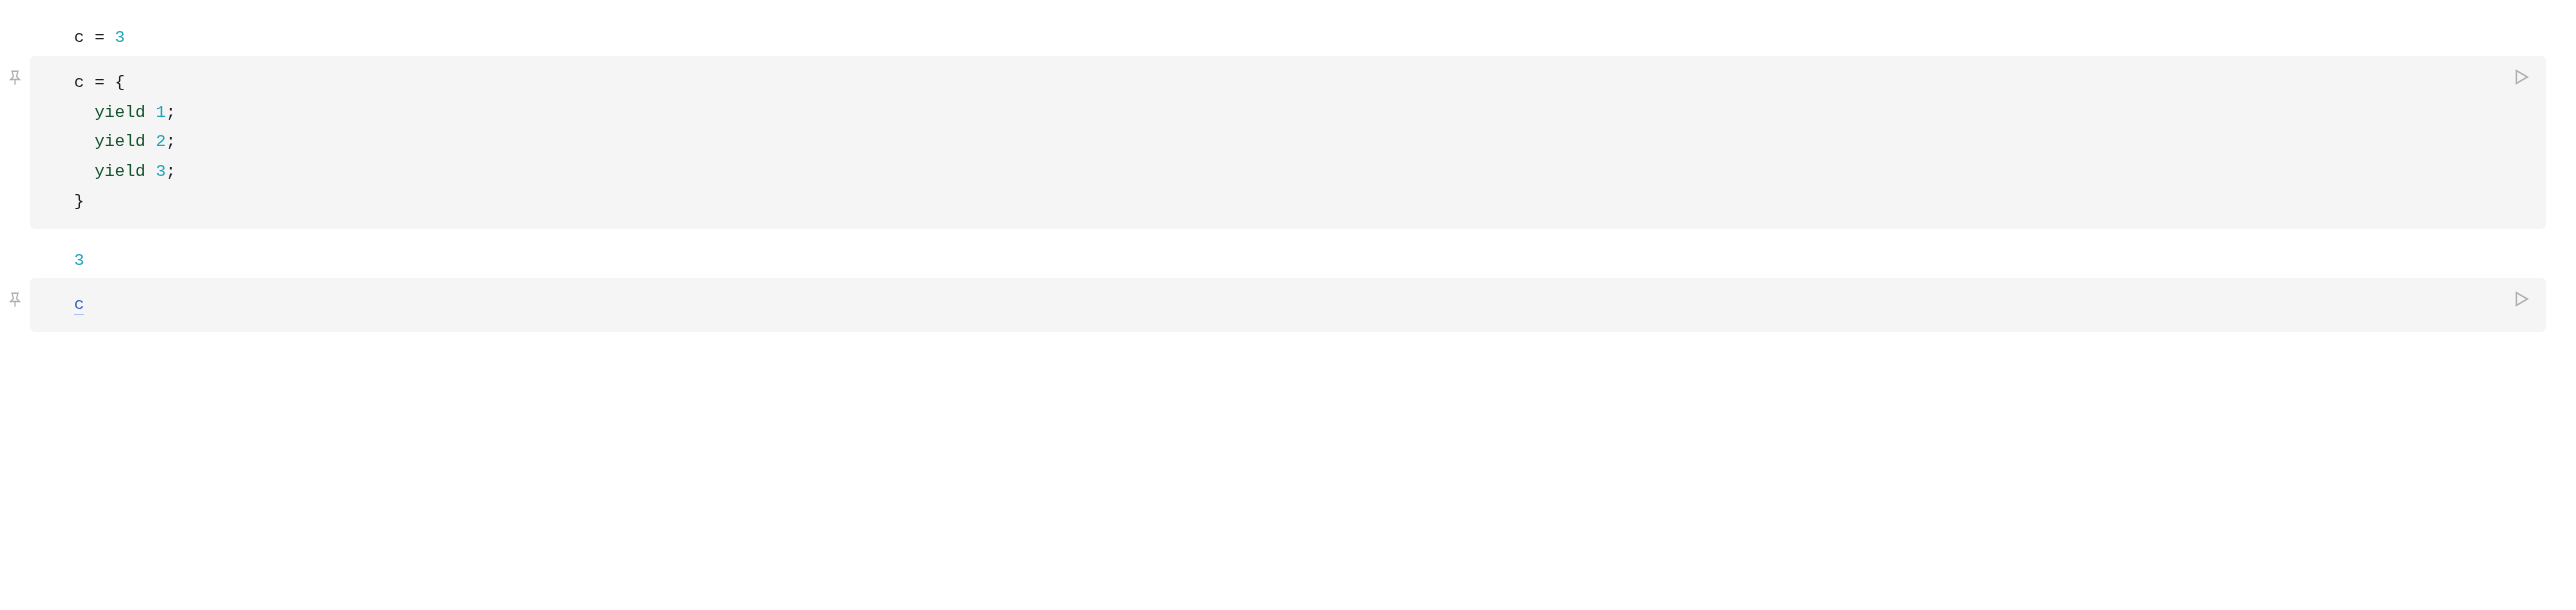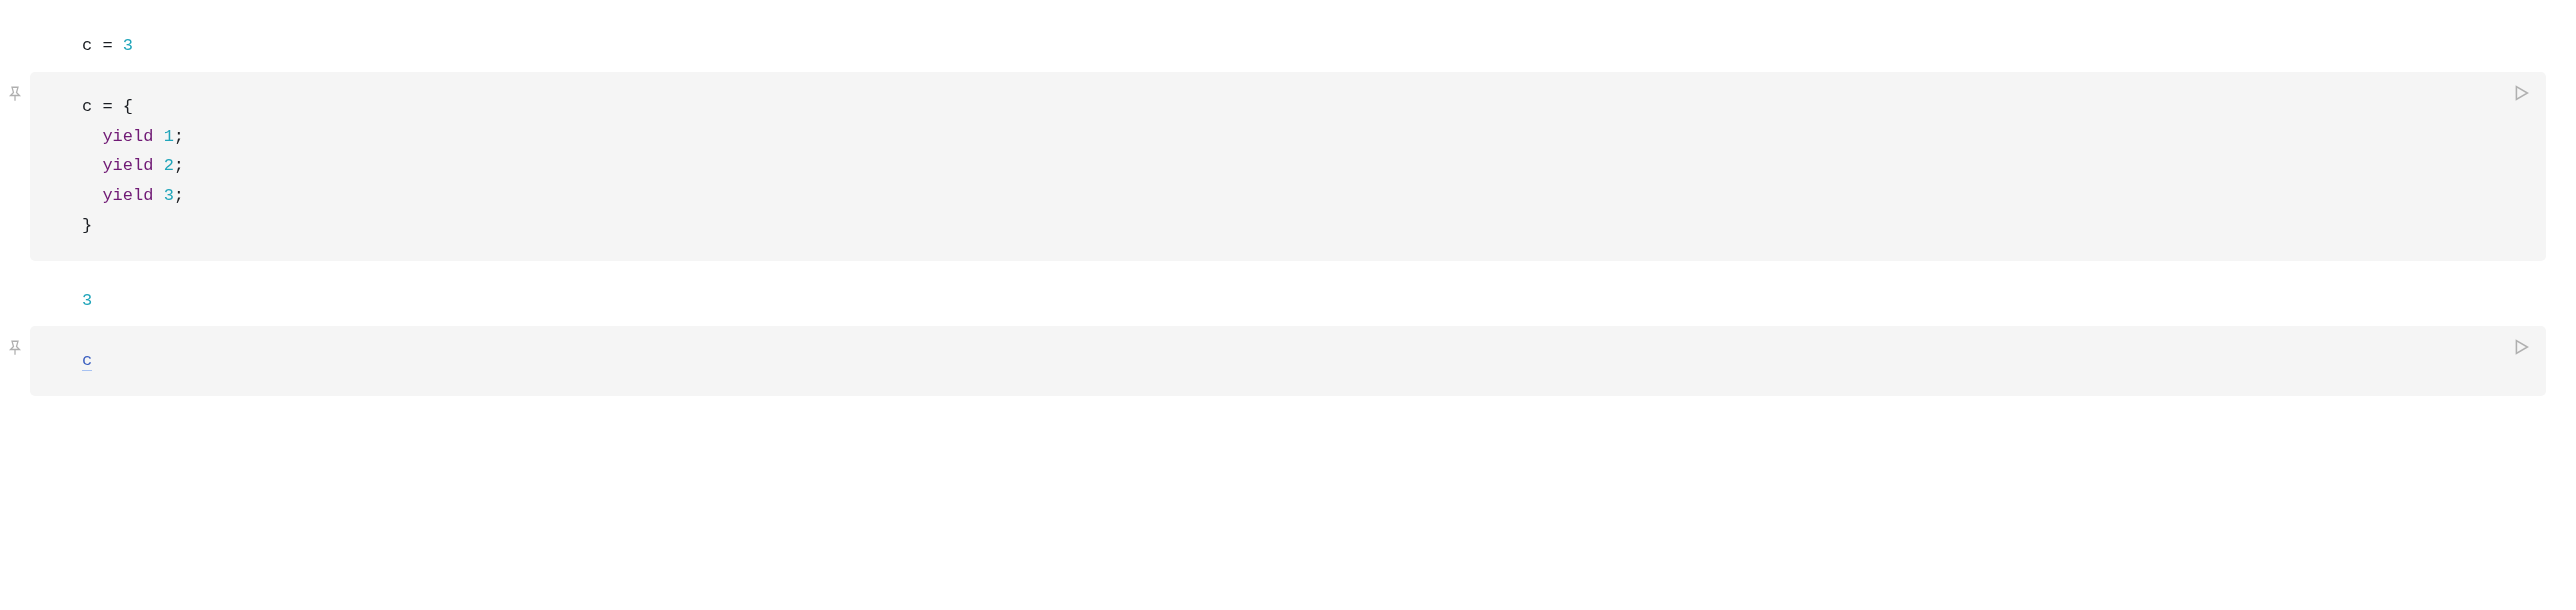--- a/index.html
+++ b/index.html
@@ -53,26 +53,26 @@
     .cell-run svg {
       width: 22px;
       height: 22px;
       stroke: #b0b0b0;
       stroke-width: 1.7;
       fill: none;
     }
     .tok-var { color: #1b1e23; }
     .tok-op  { color: #1b1e23; }
     .tok-num { color: #20a5ba; }
-    .tok-kw  { color: #701a75; }
+    .tok-kw  { color: #14532d; }
     .tok-link { color: #3b5fc0; border-bottom: 1px solid #a7c2f2; }
     pre {
       font-family: inherit;
       white-space: pre;
-      margin: 8px;
+      margin: 0;
     }
   </style>
 </head>
 <body>
 
 <div class="cell-block">
   <div class="cell-header">
     <pre><span class="tok-var">c</span><span class="tok-op"> = </span><span class="tok-num">3</span></pre>
   </div>
   <div class="cell-body">

